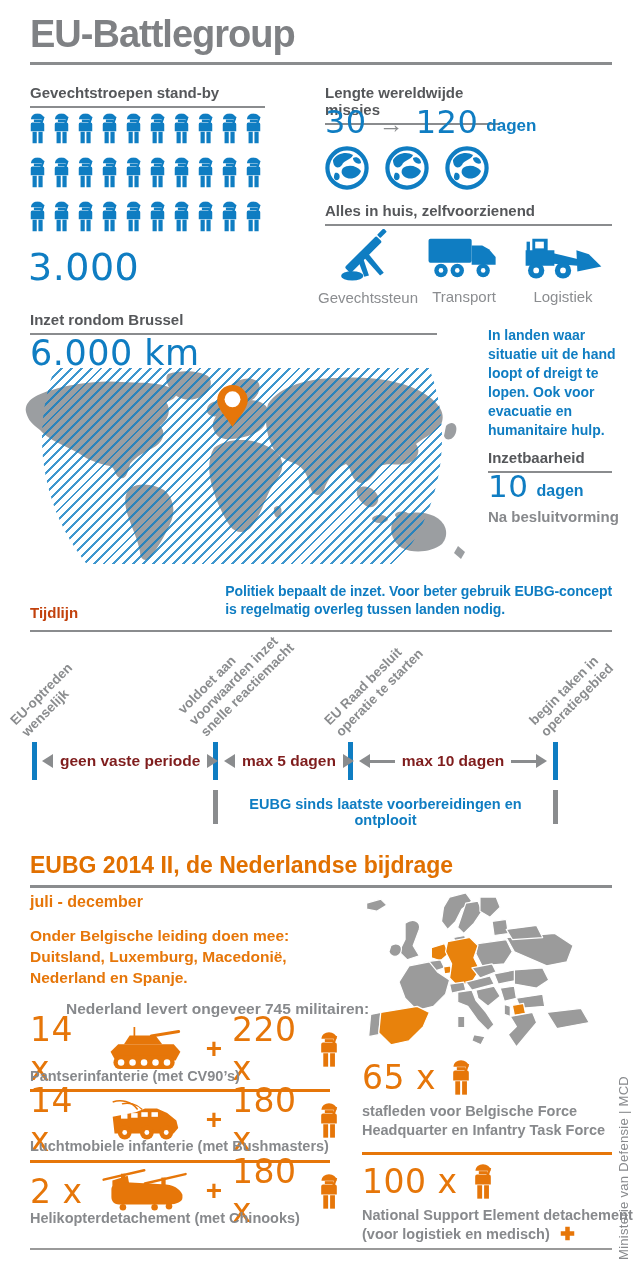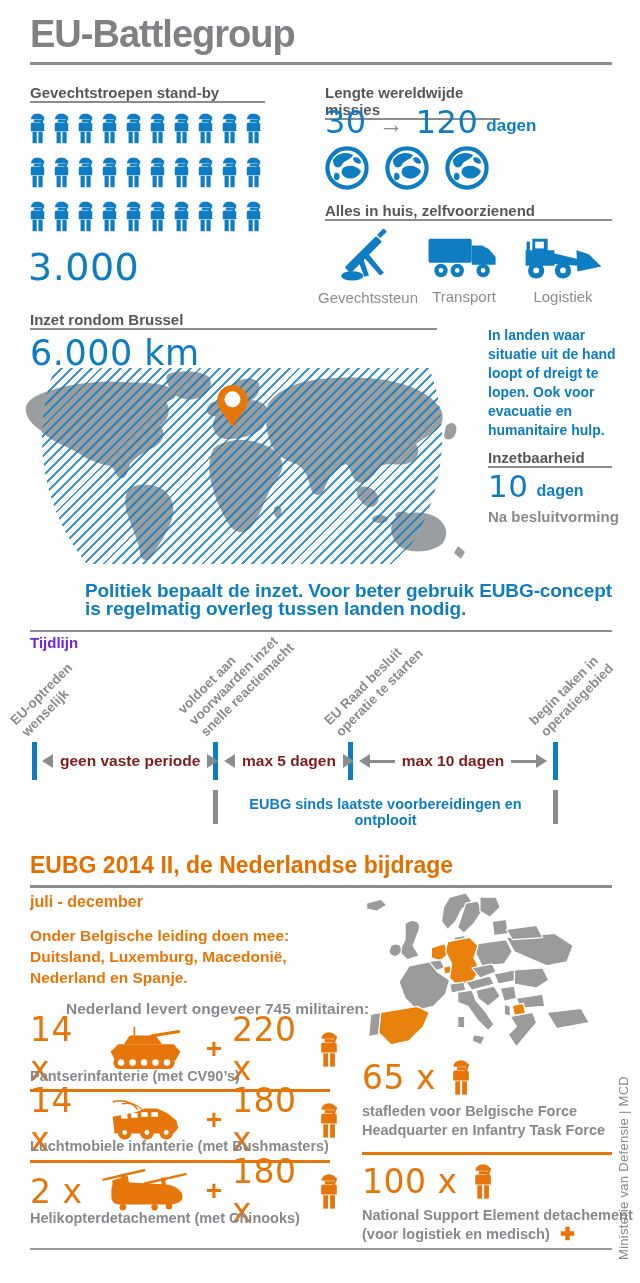--- a/index.html
+++ b/index.html
@@ -1,21 +1,21 @@
 <!DOCTYPE html>
 <html><head>
 <meta charset="utf-8">
 <style>
   html,body{margin:0;padding:0;background:#fff;}
   .page{position:relative;width:640px;height:1283px;background:#fff;overflow:hidden;
         font-family:"Liberation Sans",sans-serif;}
   .abs{position:absolute;}
   .rule{position:absolute;background:#8a8c8e;}
   .hdr{position:absolute;font-size:15px;font-weight:bold;color:#55575a;
-       border-bottom:2px solid #8a8c8e;}
+       border-bottom:2px solid #8a8c8e;padding-bottom:5px;}
   .num{font-family:"DejaVu Sans",sans-serif;color:#0f7dc2;letter-spacing:.5px;}
   .onum{font-family:"DejaVu Sans",sans-serif;color:#e67609;letter-spacing:.5px;}
   .graycap{color:#87898c;font-weight:bold;}
   .bluenote{color:#0f7dc2;font-weight:bold;}
   .preline{white-space:pre-line;}
   .pre{white-space:pre;}
   .icon{fill:currentColor;display:block;}
   .srow{display:flex;gap:5px;margin-bottom:13px;}
   .soldier-s{width:19px;height:31px;color:#0f7dc2;}
   #globes-row{display:flex;gap:16px;}
@@ -335,23 +335,23 @@
 evacuatie en
 humanitaire hulp.</div>
 
   <div class="hdr" style="left:488px;top:449px;width:124px;">Inzetbaarheid</div>
   <div class="abs" style="left:488px;top:471px;display:flex;align-items:flex-end;">
     <span class="num" style="font-size:31px;line-height:31px;">10</span>
     <span class="bluenote" style="font-size:16px;margin-left:8px;padding-bottom:2px;">dagen</span>
   </div>
   <div class="abs graycap" style="left:488px;top:508px;font-size:15px;">Na besluitvorming</div>
 
-  <div class="abs bluenote pre" style="right:28px;top:582px;font-size:19px;line-height:18px;letter-spacing:-0.1px;">Politiek bepaalt de inzet. Voor beter gebruik EUBG-concept
+  <div class="abs bluenote pre" style="right:28px;top:582px;font-size:14px;line-height:18px;letter-spacing:-0.1px;">Politiek bepaalt de inzet. Voor beter gebruik EUBG-concept
 is regelmatig overleg tussen landen nodig.</div>
-  <div class="abs" style="left:30px;top:634px;font-size:15px;font-weight:bold;color:#6d28d9;">Tijdlijn</div>
+  <div class="abs" style="left:30px;top:604px;font-size:15px;font-weight:bold;color:#c2410c;">Tijdlijn</div>
   <div class="rule" style="left:30px;top:630px;width:582px;height:2px;"></div>
 
   <div class="tl">
     <div class="mslabel" style="left:30px;">EU-optreden
 wenselijk</div>
     <div class="mslabel" style="left:209px;">voldoet aan
 voorwaarden inzet
 snelle reactiemacht</div>
     <div class="mslabel" style="left:344px;">EU Raad besluit
 operatie te starten</div>

